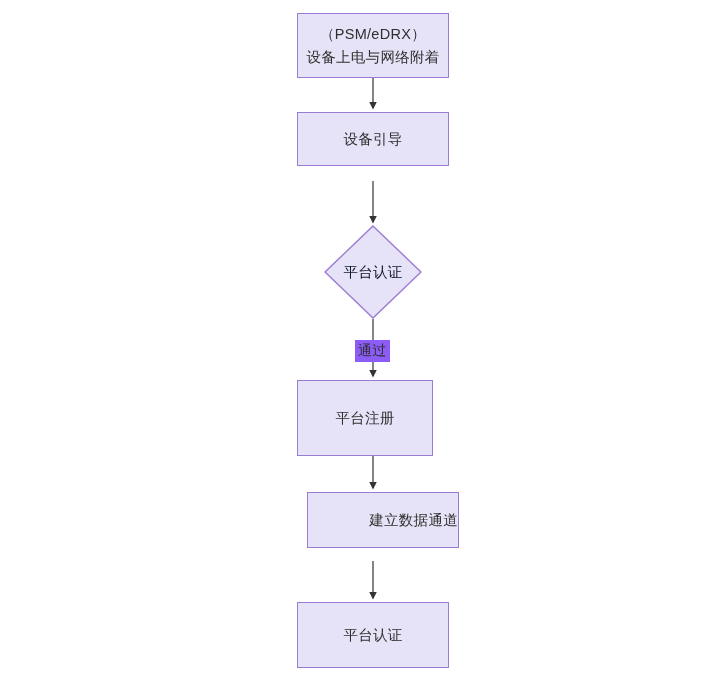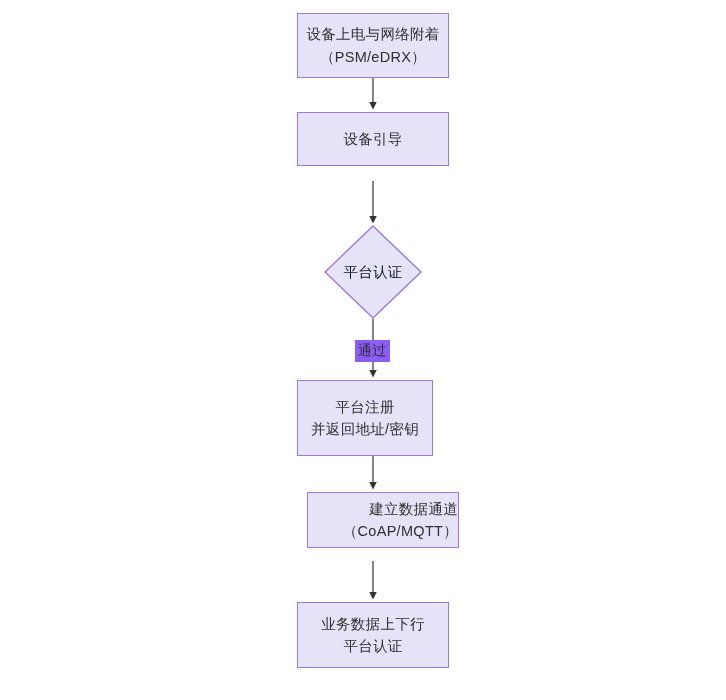--- a/index.html
+++ b/index.html
@@ -87,43 +87,40 @@
     </marker>
   </defs>
   <line x1="373" y1="78" x2="373" y2="108" stroke="#333333" stroke-width="1.2" marker-end="url(#arrowhead)"></line>
   <line x1="373" y1="181" x2="373" y2="222" stroke="#333333" stroke-width="1.2" marker-end="url(#arrowhead)"></line>
   <line x1="373" y1="319" x2="373" y2="376" stroke="#333333" stroke-width="1.2" marker-end="url(#arrowhead)"></line>
   <line x1="373" y1="456" x2="373" y2="488" stroke="#333333" stroke-width="1.2" marker-end="url(#arrowhead)"></line>
   <line x1="373" y1="561" x2="373" y2="598" stroke="#333333" stroke-width="1.2" marker-end="url(#arrowhead)"></line>
 </svg>
 
 <div class="node" style="left:297px; top:13px; width:152px; height:65px;">
+  <span class="line">（PSM/eDRX）</span>
   <span class="line">设备上电与网络附着</span>
-  <span class="line">（PSM/eDRX）</span>
 </div>
 
 <div class="node" style="left:297px; top:112px; width:152px; height:54px;">
   <span class="line">设备引导</span>
 </div>
 
 <div class="diamond-wrap" style="left:324px; top:225px;">
   <svg class="diamond-shape" viewBox="0 0 98 94" xmlns="http://www.w3.org/2000/svg" preserveAspectRatio="none">
     <polygon points="49,1 97,47 49,93 1,47" fill="#e6e2f7" stroke="#9c7bd4" stroke-width="1.4"></polygon>
   </svg>
   <div class="diamond-label">平台认证</div>
 </div>
 
 <div class="edge-label" style="left:355px; top:340px;">通过</div>
 
 <div class="node" style="left:297px; top:380px; width:136px; height:76px;">
   <span class="line">平台注册</span>
-  <span class="line">并返回地址/密钥</span>
 </div>
 
 <div class="node" style="left:307px; top:492px; width:152px; height:56px;align-items:flex-end;">
   <span class="line">建立数据通道</span>
-  <span class="line">（CoAP/MQTT）</span>
 </div>
 
 <div class="node" style="left:297px; top:602px; width:152px; height:66px;">
-  <span class="line">业务数据上下行</span>
   <span class="line">平台认证</span>
 </div>
 
 </body></html>

